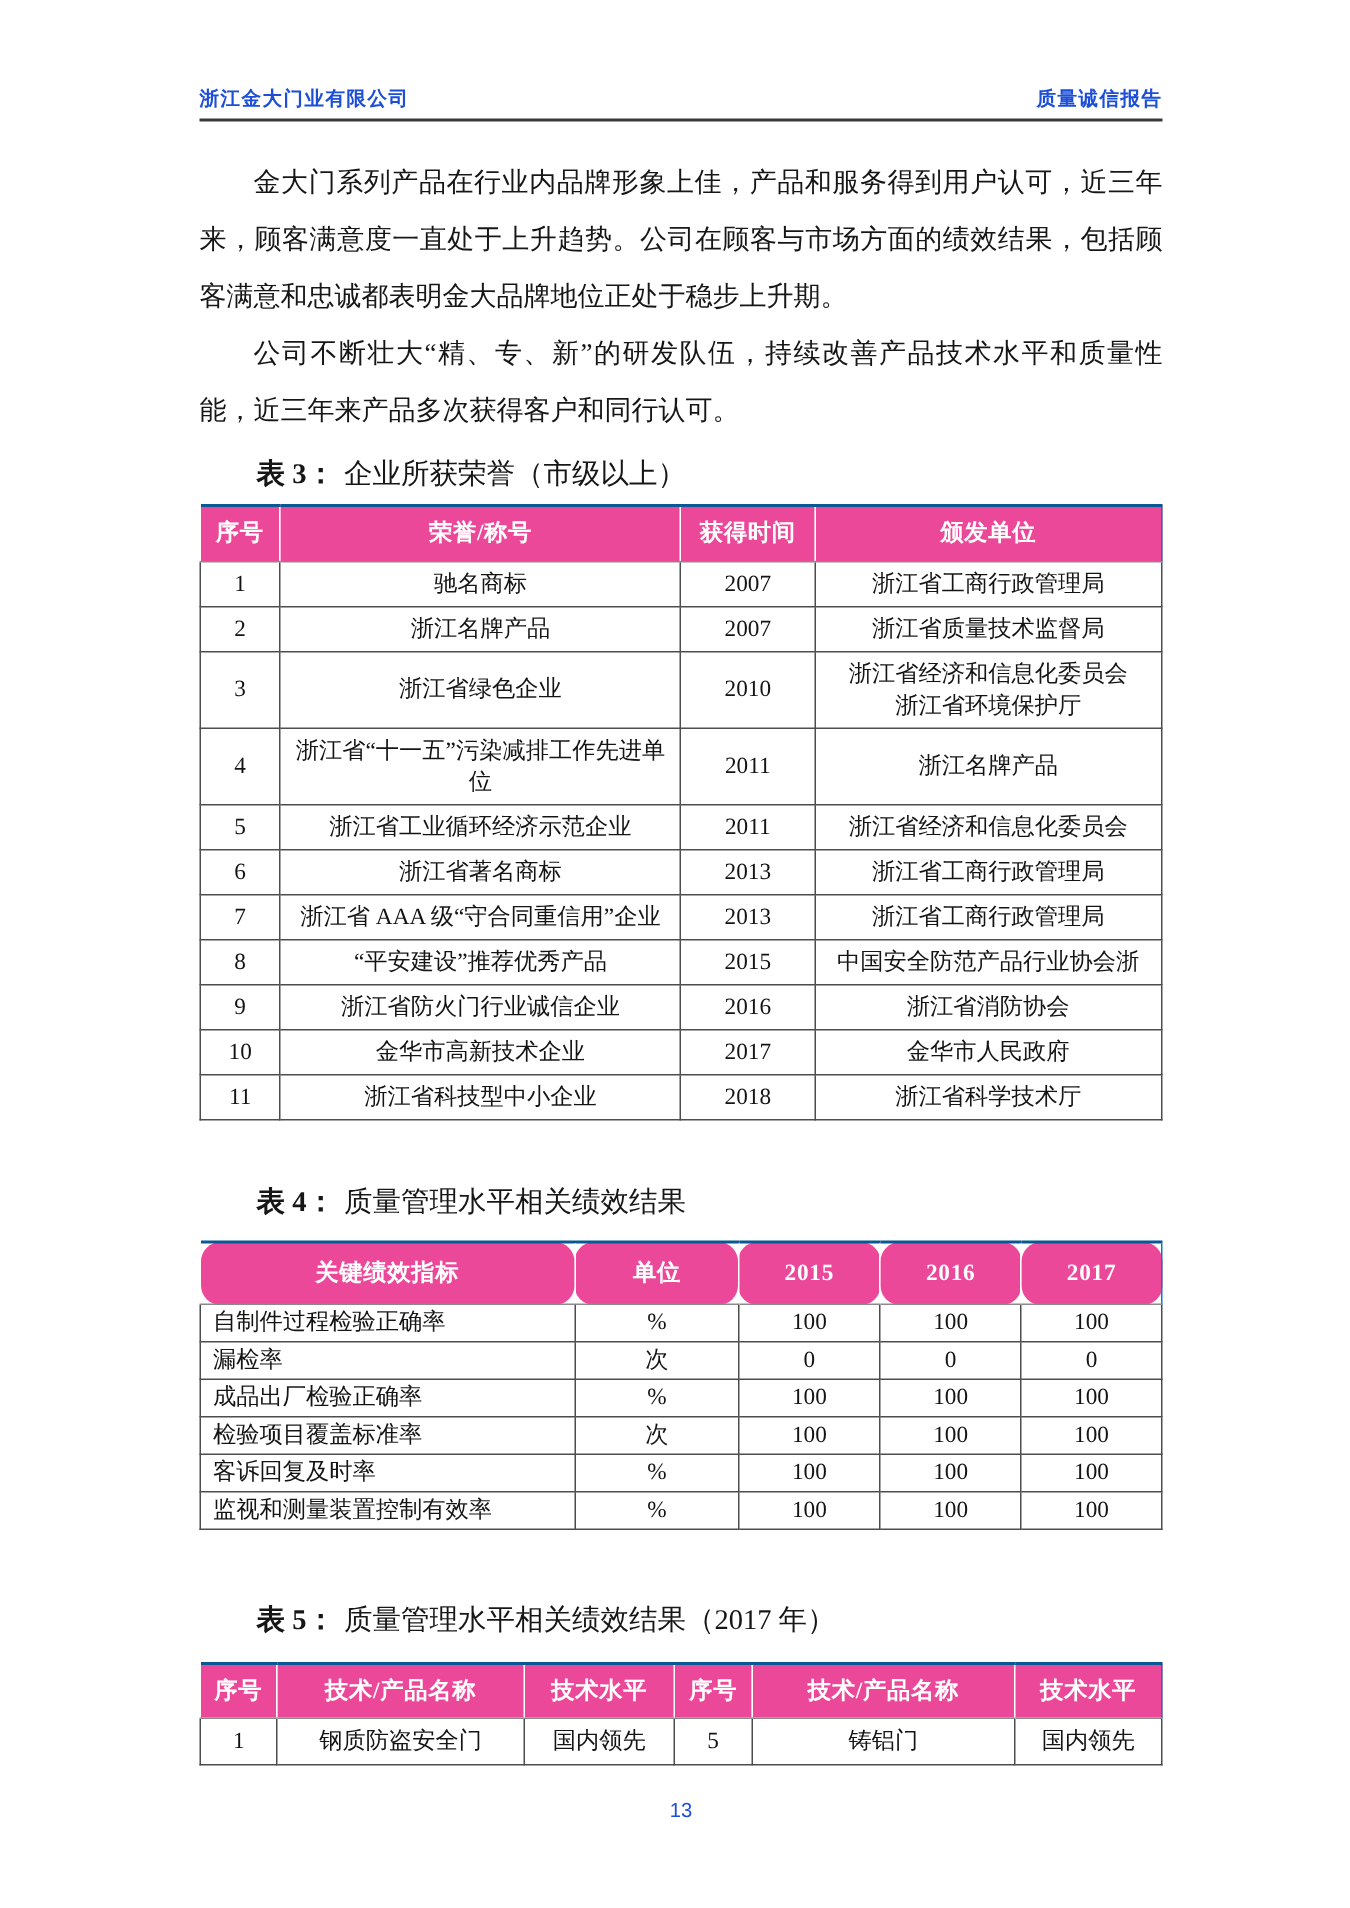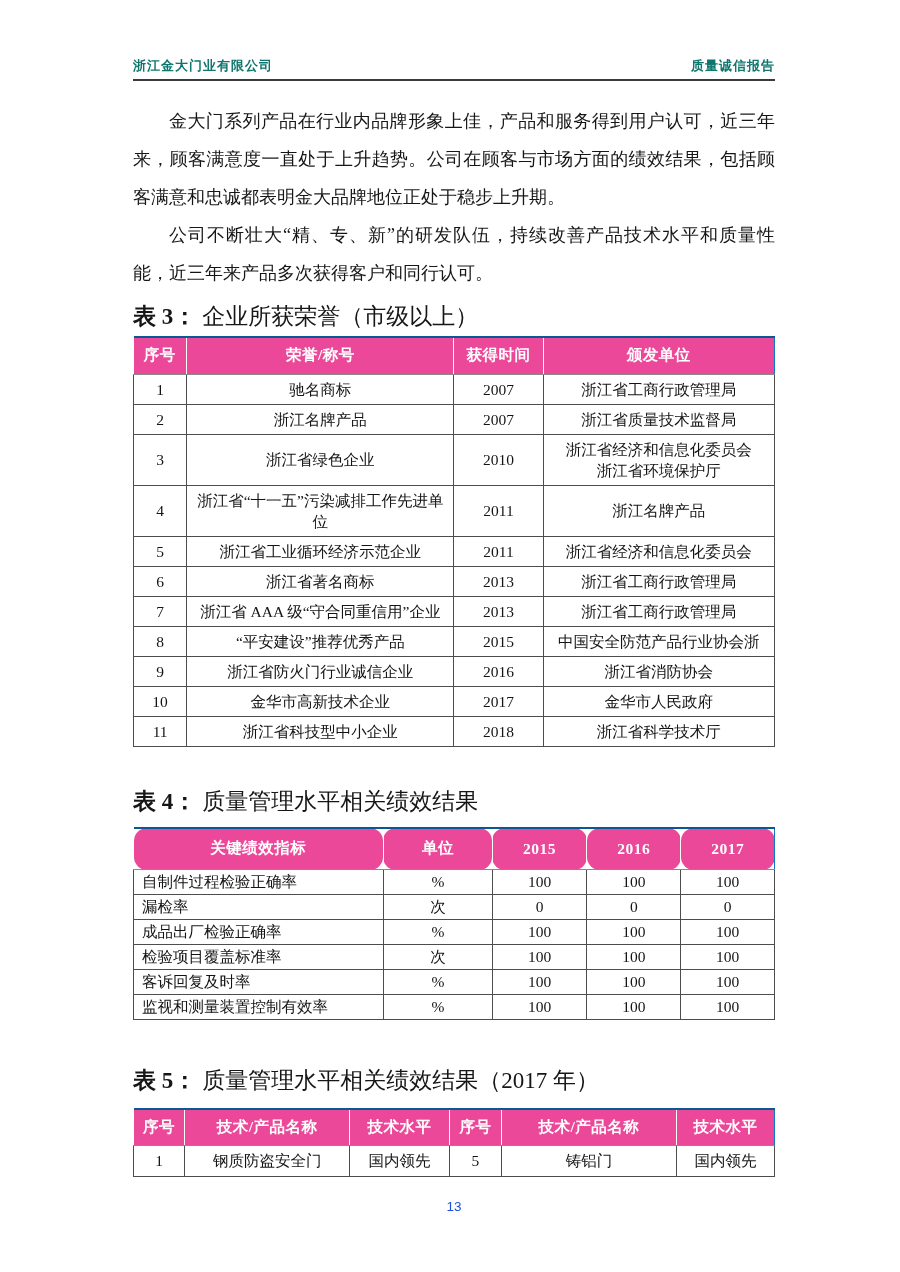--- a/index.html
+++ b/index.html
@@ -11,33 +11,34 @@
   }
   .page { width:900px; height:1272px; overflow:hidden; background:#fff; }
   .content { width:642px; margin-left:133px; }
 
   .doc-header {
     display:flex; justify-content:space-between; align-items:flex-end;
     padding-top:57px; padding-bottom:4px;
     border-bottom:2px solid #3a3a3a;
   }
   .doc-header span {
-    font-size:13px; font-weight:bold; color:#0f766e; letter-spacing:1px;
+    font-size:13px; font-weight:bold; color:#1d4ed8; letter-spacing:1px;
   }
 
   .para {
     margin-top:21px;
     font-size:18px; line-height:38px;
     text-indent:2em; text-align:justify;
     color:#161616;
   }
   .para + .para { margin-top:0; }
 
   .table-caption {
-    font-size:23px; color:#161616;
+    font-size:19px; color:#161616;
+    margin-left:38px;
     line-height:30px;
   }
   .cap-prefix { font-weight:bold; margin-right:6px; }
   .caption-3 { margin-top:10px; }
   .caption-4 { margin-top:40px; }
   .caption-5 { margin-top:46px; }
 
   table {
     width:100%; border-collapse:collapse; table-layout:fixed;
     margin-top:4px;

